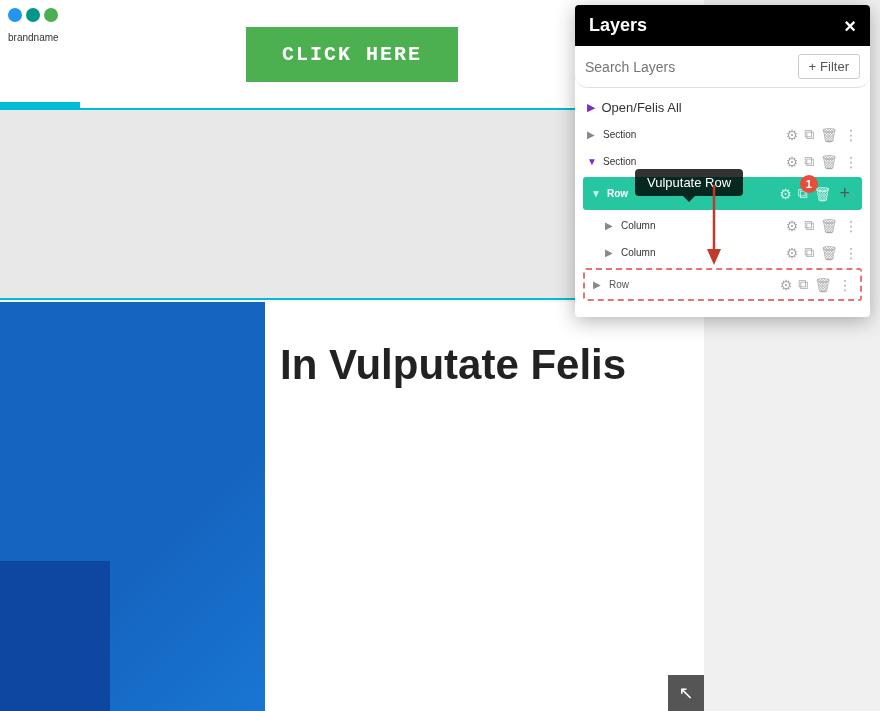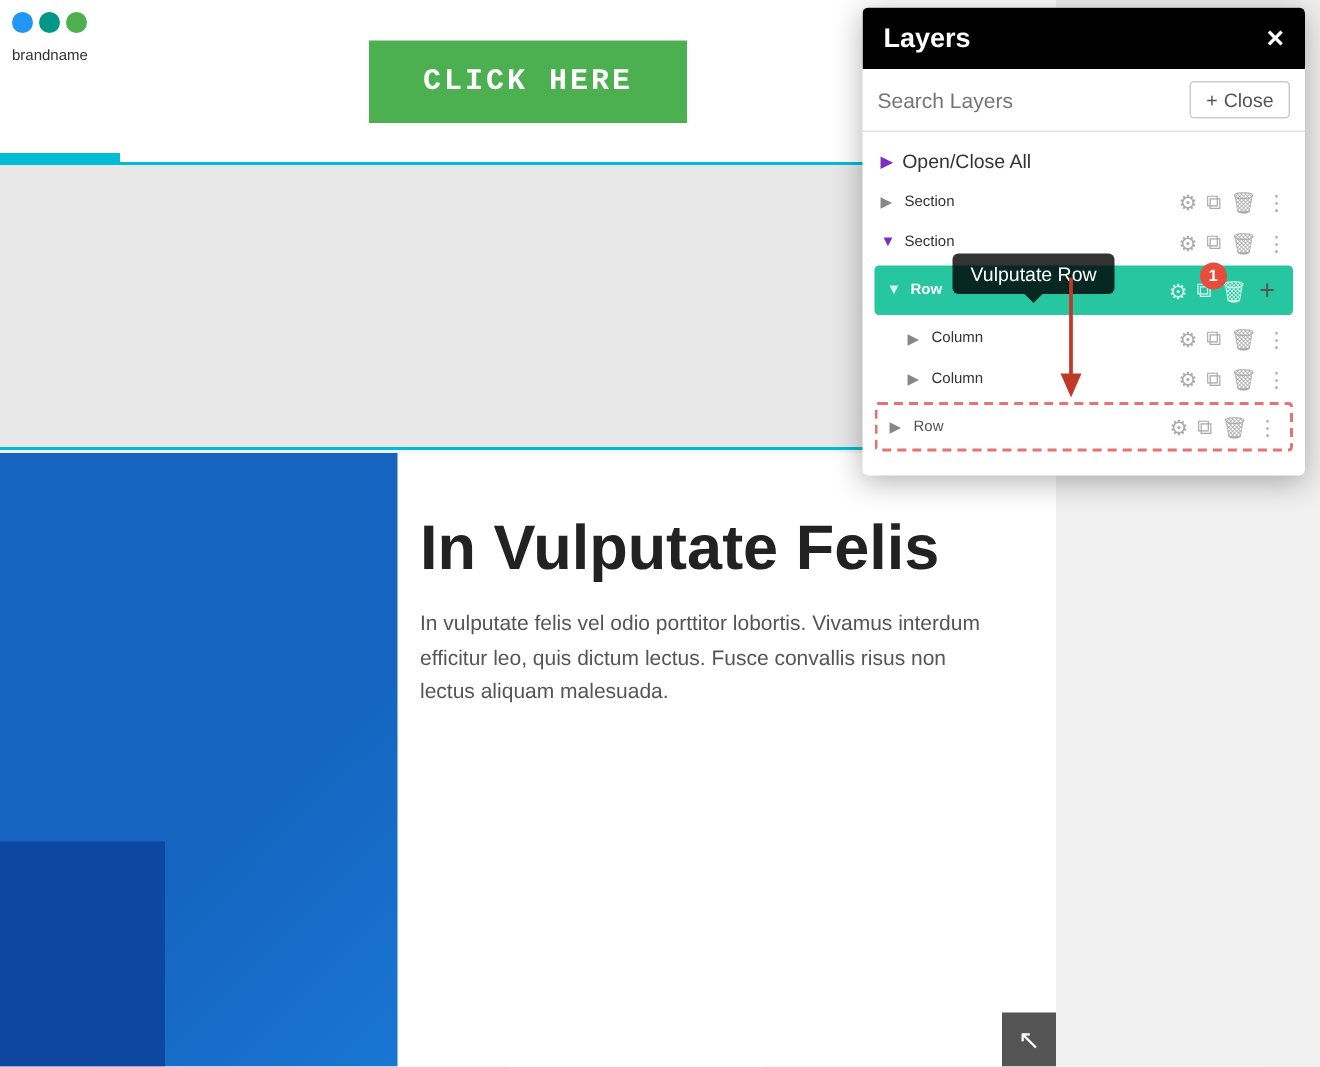--- a/index.html
+++ b/index.html
@@ -170,20 +170,21 @@
       color: #fff;
       line-height: 1;
     }
 
     .layers-search-row {
       display: flex;
       align-items: center;
       padding: 8px 10px;
       border-bottom: 1px solid #e0e0e0;
       gap: 0;
+      border-radius: 13px;
     }
 
     .layers-search-input {
       flex: 1;
       border: none;
       outline: none;
       font-size: 14px;
       color: #999;
       background: transparent;
     }
@@ -390,44 +391,43 @@
   </div>
 
   <div class="middle-section"></div>
 
   <div class="bottom-section">
     <div class="blue-shape">
       <div class="blue-shape-inner"></div>
     </div>
     <div class="bottom-text" style="left:280px;right:30px;">
       <div class="bottom-heading">In Vulputate Felis</div>
-      <div class="bottom-body">In vulputate felis vel odio porttitor lobortis. Vivamus interdum efficitur leo, quis dictum lectus. Fusce convallis risus non lectus aliquam malesuada.</div>
     </div>
   </div>
 
   <div class="layers-panel">
 
     <div class="layers-header">
       <span>Layers</span>
       <span class="layers-close">×</span>
     </div>
 
     <div class="layers-search-row">
       <input class="layers-search-input" type="text" placeholder="Search Layers" style="">
       <button class="filter-btn">
         <span>+</span>
-        <span>Close</span>
+        <span>Filter</span>
       </button>
     </div>
 
     <div class="layers-body">
 
       <div class="open-close-all">
         <span class="arrow">▶</span>
-        <span class="open-close-all-label">Open/Close All</span>
+        <span class="open-close-all-label">Open/Felis All</span>
       </div>
 
       <div class="layer-item section-1">
         <span class="expand-arrow">▶</span>
         <span class="layer-label">Section</span>
         <div class="layer-icons">
           <span class="layer-icon">⚙</span>
           <span class="layer-icon">⧉</span>
           <span class="layer-icon">🗑</span>
           <span class="layer-icon">⋮</span>

